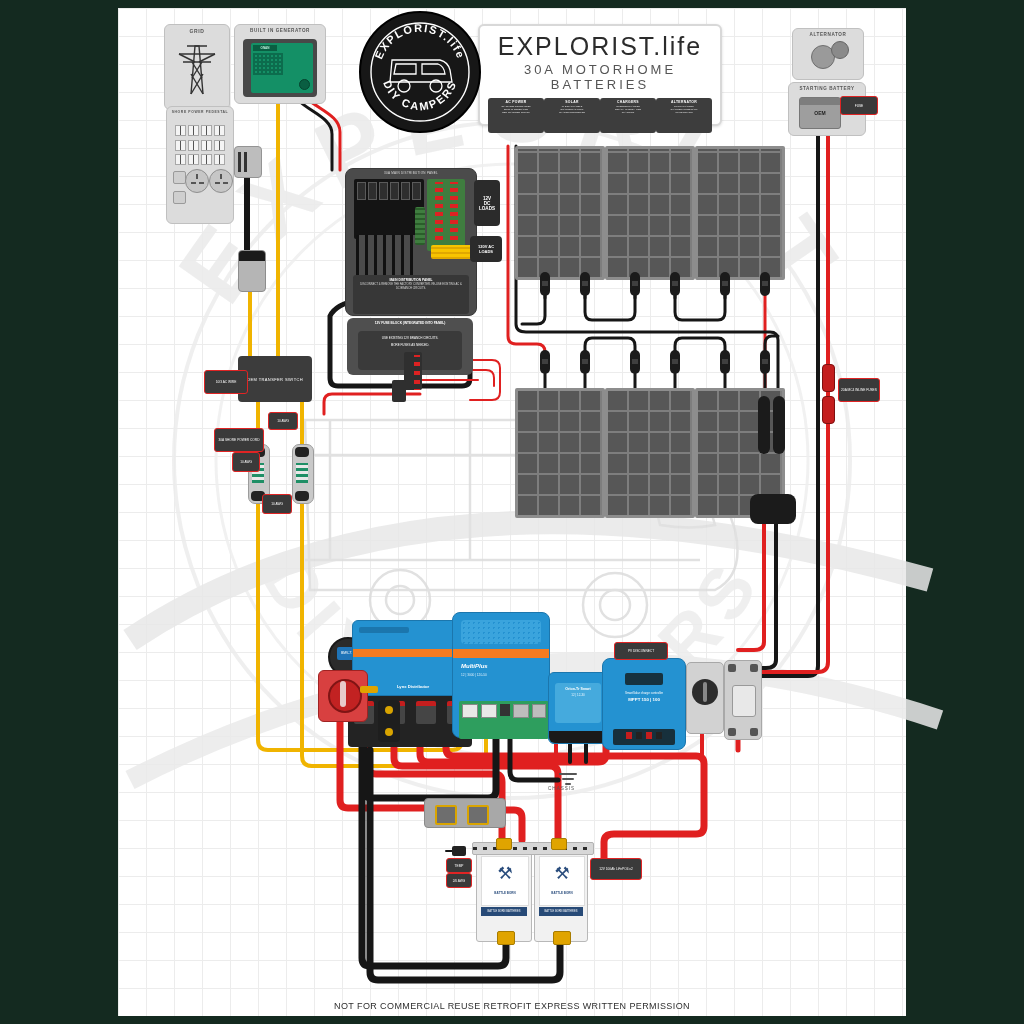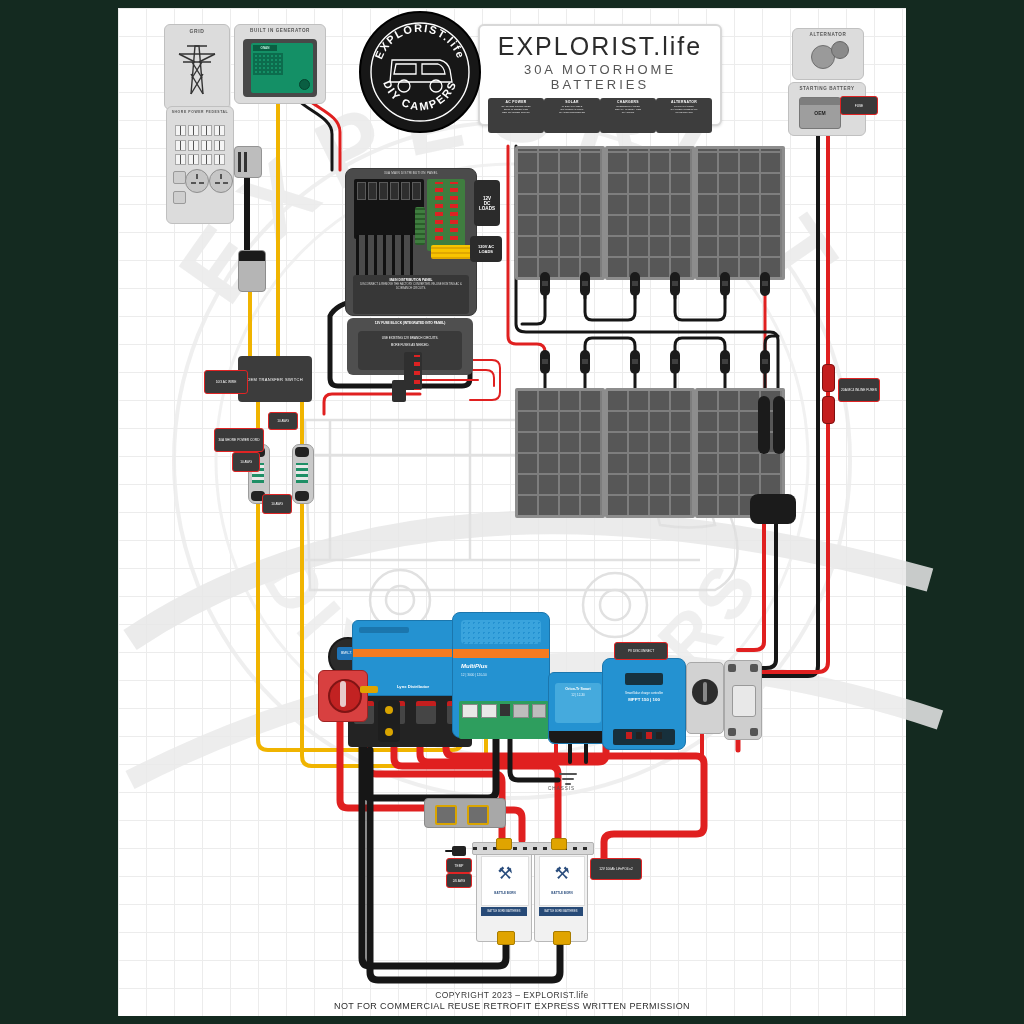--- a/index.html
+++ b/index.html
@@ -508,15 +508,14 @@
   <div class="ann" style="left:446px;top:858px;width:22px;height:11px;">
       <span>TEMP</span>
     </div>
   <div class="ann" style="left:446px;top:873px;width:22px;height:11px;">
       <span>2/0 AWG</span>
     </div>
   <div class="ann" style="left:590px;top:858px;width:48px;height:18px;">
       <span>12V 100Ah LiFePO4 x2</span>
     </div>
 
-  <div class="abs z3" style="left:118px;top:990px;width:788px;text-align:center;font-size:8.5px;color:#3a3a3a;letter-spacing:.4px;">COPYRIGHT 2023 – EXPLORIST.life</div>
   <div class="abs z3" style="left:118px;top:1001px;width:788px;text-align:center;font-size:9px;color:#2e2e2e;letter-spacing:.4px;">NOT FOR COMMERCIAL REUSE RETROFIT EXPRESS WRITTEN PERMISSION</div>
 </div>
 
 </body></html>

